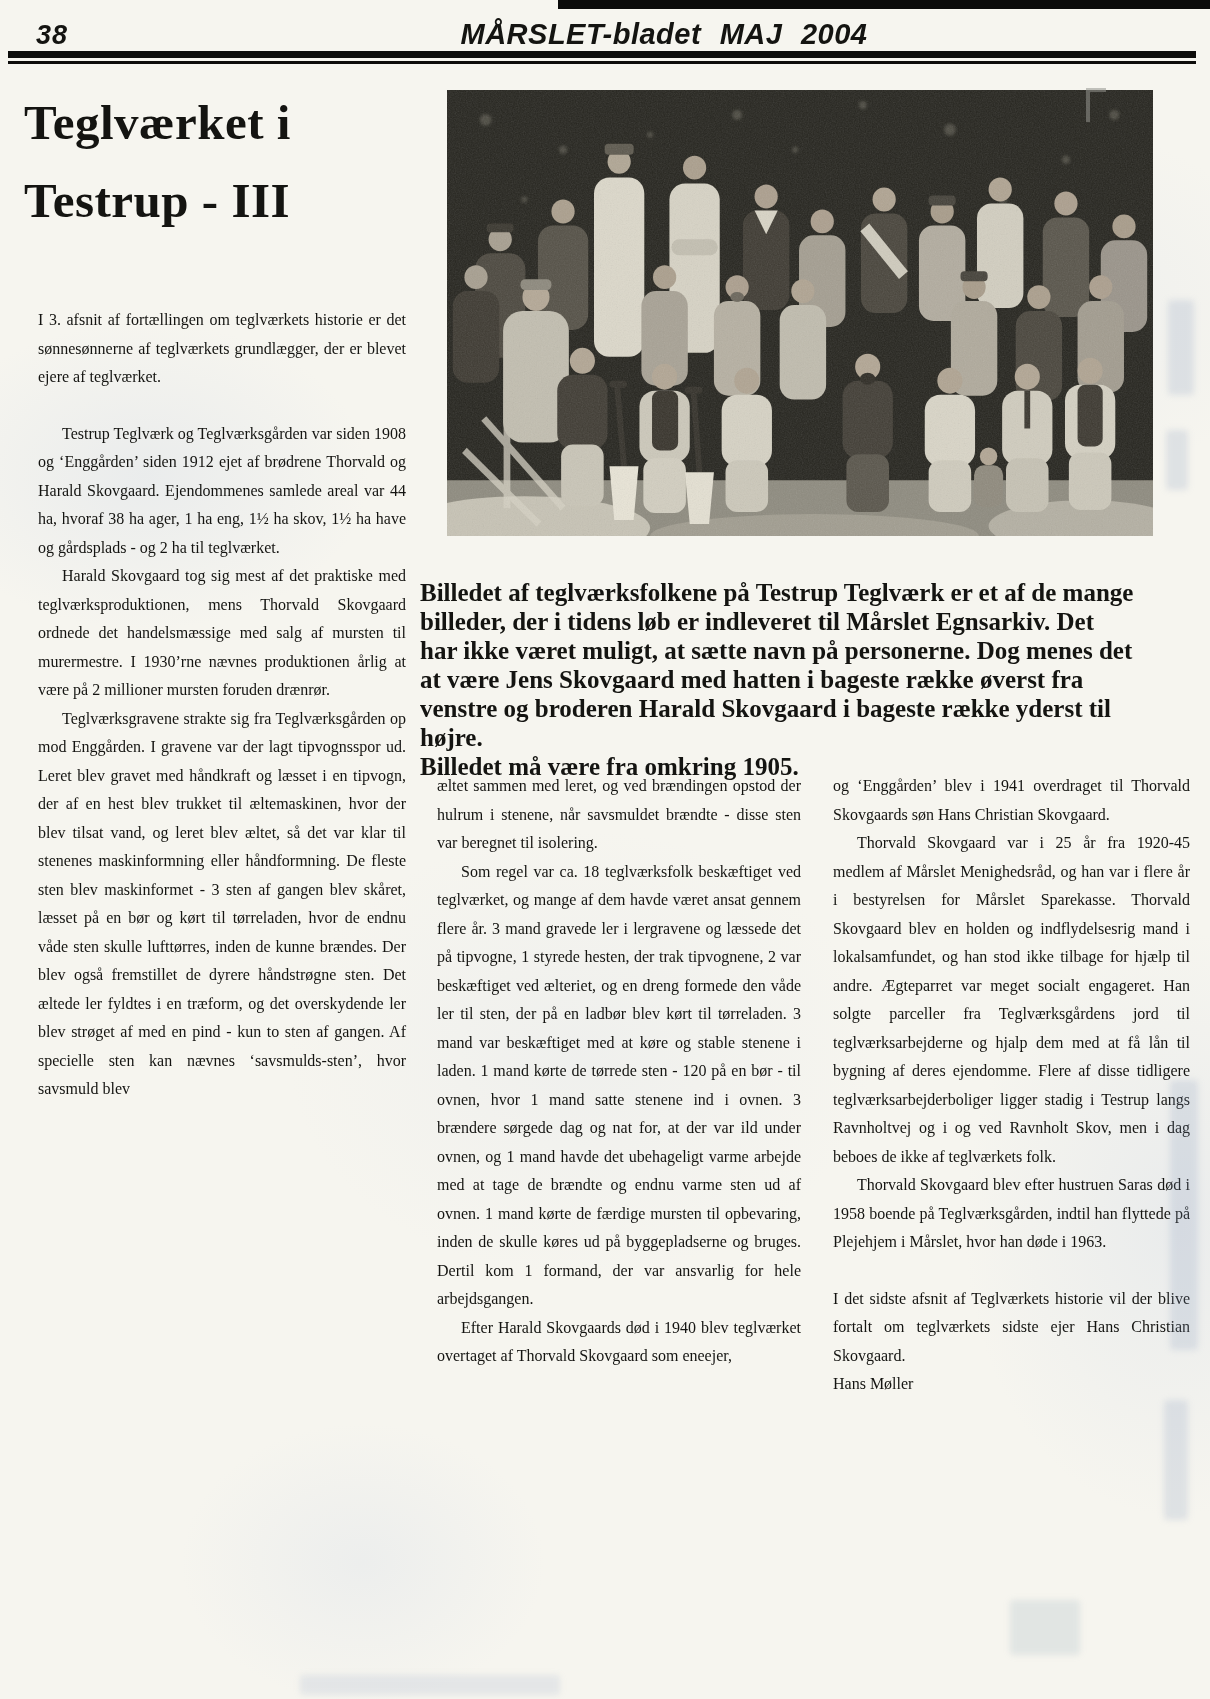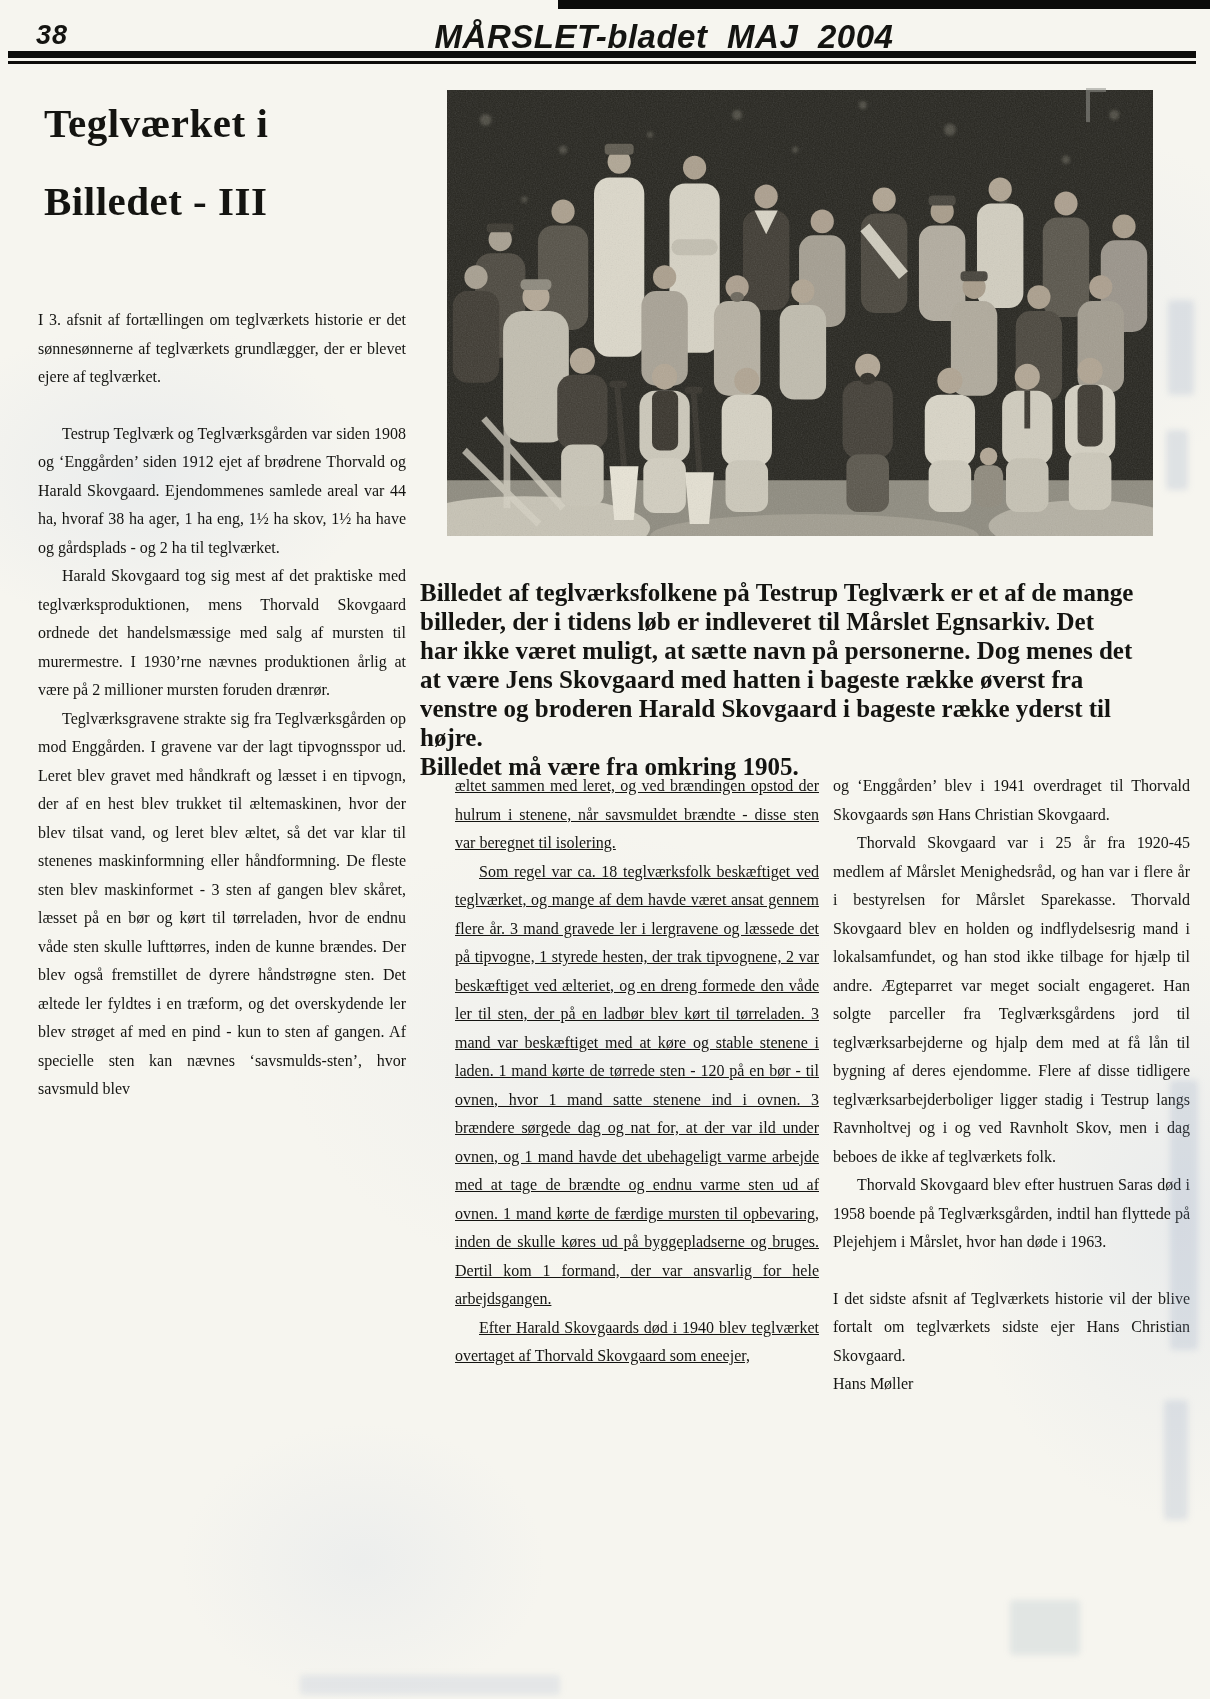--- a/index.html
+++ b/index.html
@@ -16,45 +16,45 @@
   }
   
   .page-number {
     position:absolute; left:36px; top:20px;
     font-family:"Liberation Sans", sans-serif; font-weight:bold; font-style:italic;
     font-size:27px; letter-spacing:1px;
   }
   .header-title {
     position:absolute; left:0; right:0; top:18px; text-align:center; padding-left:118px;
     font-family:"Liberation Sans", sans-serif; font-weight:bold; font-style:italic;
-    font-size:33px; word-spacing:10px; letter-spacing:.5px;
+    font-size:29px; word-spacing:10px; letter-spacing:.5px;
   }
   .rule-thick { position:absolute; left:8px; right:14px; top:51px; height:7px; background:#0d0d0b; }
   .rule-thin  { position:absolute; left:8px; right:14px; top:61px; height:3px; background:#0d0d0b; }
   
   .article-title {
-    position:absolute; left:44px; top:84px; width:380px;
-    font-size:41px; font-weight:bold; line-height:78px; letter-spacing:.5px;
+    position:absolute; left:24px; top:84px; width:380px;
+    font-size:49px; font-weight:bold; line-height:78px; letter-spacing:.5px;
   }
   
   .photo { position:absolute; left:447px; top:90px; width:706px; height:446px; background:#24231e; }
   .photo svg { display:block; width:100%; height:100%; }
   
   .caption {
     position:absolute; left:420px; top:578px; width:740px; text-align:left;
     font-weight:bold; font-size:25px; line-height:29px;
   }
   
   .col { position:absolute; font-size:16px; line-height:28.5px; text-align:justify;
          hyphens:auto; -webkit-hyphens:auto; }
   .col p { margin:0; }
   .col p.indent { text-indent:24px; }
   .col p.gap-before { margin-top:28px; }
   .col-left  { left:38px;  top:306px; width:368px; }
-  .col-mid   { left:455px; top:772px; width:364px;text-decoration:underline; }
+  .col-mid   { left:437px; top:772px; width:364px; }
   .col-right { left:833px; top:772px; width:357px; }
   .byline { text-align:left; margin-top:3px; padding-right:6px; }
   
   .top-smear { position:absolute; left:558px; top:0; width:652px; height:9px; background:#0b0b0a; }
   .corner-bracket { position:absolute; left:1086px; top:88px; width:16px; height:30px;
     border-left:4px solid #95958f; border-top:4px solid #95958f; opacity:.55; }
   .smudge { position:absolute; background:rgba(130,150,185,.20); filter:blur(3px); border-radius:4px; }
   .smudge-1 { left:1168px; top:300px;  width:26px; height:95px;  }
   .smudge-2 { left:1166px; top:430px;  width:22px; height:60px;  }
   .smudge-3 { left:1170px; top:1080px; width:28px; height:270px; }
@@ -68,21 +68,21 @@
 <div class="page">
 
   <div class="page-number">38</div>
   <div class="header-title">MÅRSLET-bladet MAJ 2004</div>
   <div class="rule-thick"></div>
   <div class="rule-thin"></div>
   <div class="top-smear"></div>
 
   <div class="article-title">
     <div>Teglværket i</div>
-    <div>Billedet - III</div>
+    <div>Testrup - III</div>
   </div>
 
   <div class="photo">
     <svg viewBox="0 0 730 448" preserveAspectRatio="none" xmlns="http://www.w3.org/2000/svg">
       <defs>
         <filter id="grain" x="0" y="0" width="100%" height="100%">
           <feTurbulence type="fractalNoise" baseFrequency="0.8" numOctaves="2" seed="7"></feTurbulence>
           <feColorMatrix type="saturate" values="0"></feColorMatrix>
         </filter>
         <filter id="soft">

